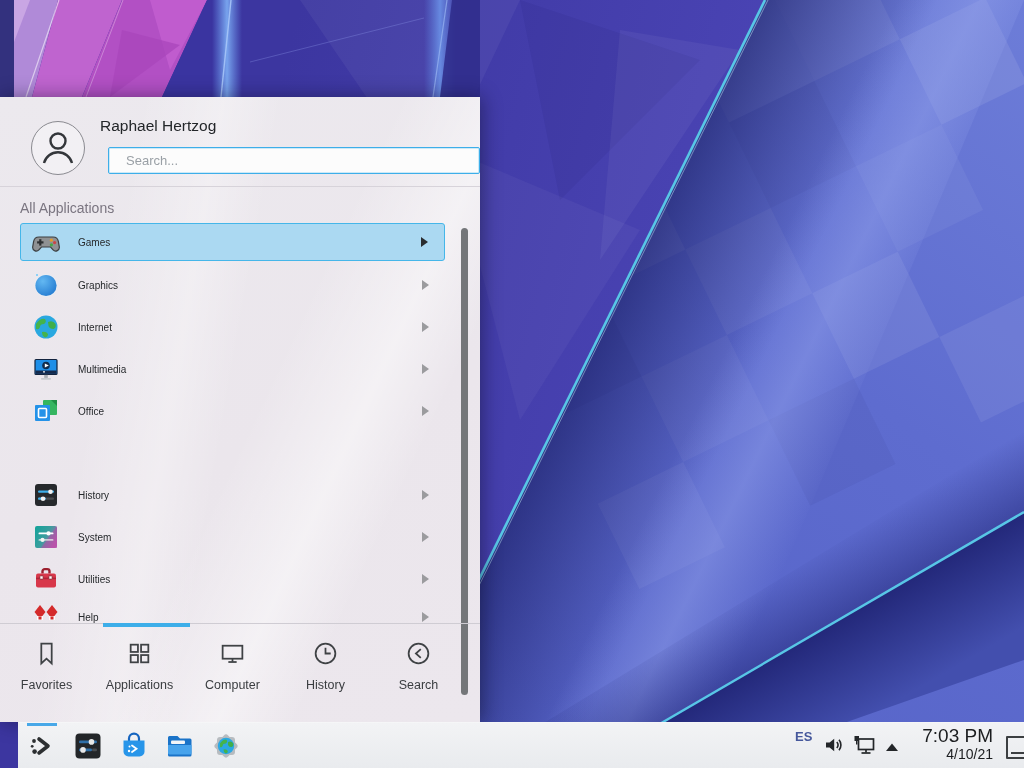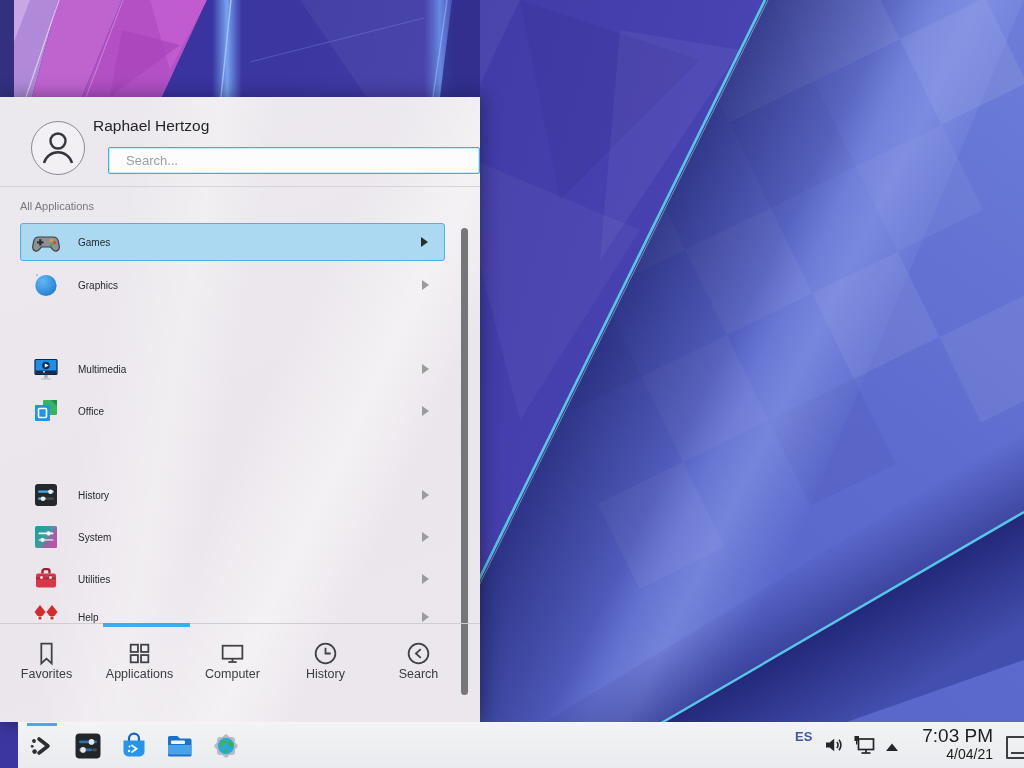--- a/index.html
+++ b/index.html
@@ -14,47 +14,47 @@
   
   .panel{position:absolute;left:0;top:97px;width:480px;height:625px;z-index:5;
     background:
       linear-gradient(115deg, rgba(255,255,255,0) 52%, rgba(255,255,255,.45) 66%, rgba(255,255,255,0) 76%),
       linear-gradient(100deg, rgba(255,255,255,0) 24%, rgba(255,255,255,.30) 38%, rgba(255,255,255,0) 48%),
       linear-gradient(160deg,#ece9ee 0%,#ebe6ec 55%,#ece7ed 100%);
     box-shadow:2px 0 18px rgba(10,10,30,.45);
   }
   .avatar{left:31px;top:24px;width:52px;height:52px;border-radius:50%;
     border:1px solid #8a8a90;background:rgba(255,255,255,.35);}
-  .user-name{left:93px;top:20px;font-size:15.5px;color:#232629;}
+  .user-name{left:100px;top:20px;font-size:15.5px;color:#232629;}
   .search{left:108px;top:50px;width:336px;height:25px;border:1px solid #3daee9;
     border-radius:2px;background:#fcfcfc;font-size:13px;color:#232629;
     padding:0 17px;outline:none;box-shadow:0 0 0 1px rgba(61,174,233,.25) inset;}
   .search::placeholder{color:#9aa0a6;}
   .hsep{left:0;top:89px;width:480px;height:1px;background:#d7d3da;}
-  .section-label{left:20px;top:103px;font-size:11px;color:#7a7580;}
+  .section-label{left:20px;top:103px;font-size:14px;color:#7a7580;}
 
   .list{left:0;top:0;width:480px;height:526px;overflow:hidden;}
   .row{position:absolute;left:20px;width:425px;height:38px;border-radius:3px;
     display:flex;align-items:center;}
   .row.sel{background:#abd9f2;border:1px solid #45b6e9;left:20px;width:423px;height:36px;}
   .ric{width:28px;height:28px;margin-left:12px;flex:0 0 28px;}
   .row.sel .ric{margin-left:11px;}
   .rlabel{margin-left:18px;font-size:10px;color:#26292c;flex:1;}
   .arr{width:0;height:0;border-top:5px solid transparent;border-bottom:5px solid transparent;
     border-left:7px solid #9b9b9e;margin-right:16px;}
   .arr.dark{border-left-color:#2a2d30;}
   .scrollbar{left:461px;top:131px;width:7px;height:467px;border-radius:4px;background:#747679;}
 
   .tabsep{left:0;top:526px;width:480px;height:1px;background:#cfccd3;}
   .tab-indicator{left:103px;top:526px;width:87px;height:4px;background:#3daee9;}
   .tabbar{left:0;top:531px;width:480px;height:94px;display:flex;}
   .tab{width:93px;height:94px;display:flex;flex-direction:column;align-items:center;
     padding-top:12px;box-sizing:border-box;}
   .tab svg{width:27px;height:27px;}
-  .tab-label{margin-top:0;font-size:12.5px;color:#3a3d40;}
+  .tab-label{margin-top:11px;font-size:12.5px;color:#3a3d40;}
 
   
   .taskbar{position:absolute;left:18px;top:722px;width:1024px;height:46px;z-index:6;
     background:linear-gradient(#f2f3f5,#e9ebee);
     border-top:1px solid rgba(255,255,255,.55);box-sizing:border-box;}
   .tb-icon{position:absolute;top:8px;width:30px;height:30px;}
   .tb-active-line{position:absolute;left:9px;top:0;width:30px;height:3px;background:#48a8e8;}
   .tray-text{position:absolute;left:777px;top:6px;font-size:13px;font-weight:bold;color:#46589c;}
   .tray-ic{position:absolute;top:10px;}
   .clock{position:absolute;left:889px;top:2px;width:86px;text-align:right;color:#1b1d1f;}
@@ -210,20 +210,32 @@
             </defs>
           <circle cx="14" cy="14.5" r="11.5" fill="#e8eef4" opacity=".6"></circle>
           <circle cx="14" cy="14.5" r="10.6" fill="url(#ballG)"></circle>
           <rect x="4" y="3" width="2" height="2" fill="#8fd0f6"></rect>
         </svg>
       </span>
       <span class="rlabel">Graphics</span>
       <span class="arr"></span>
     </div>
 
+    <div class="row abs" style="top:211px">
+      <span class="ric">
+        <svg viewBox="0 0 28 28" width="28" height="28">
+          <circle cx="14" cy="14" r="11.5" fill="#29a8e0"></circle>
+          <path d="M4 11 q4 -6 9 -5 q2 3 -1 5 q-4 0 -4 3 q-1 3 -4 2 z" fill="#45b34c"></path>
+          <path d="M16 9 q5 -2 7.5 2 q1 4 -2 5 q-4 0 -5 -3 z" fill="#3fae4a"></path>
+          <path d="M10 19 q4 -1 6 2 q0 3 -3 3.5 q-3 -1.5 -3 -5.5 z" fill="#45b34c"></path>
+        </svg>
+      </span>
+      <span class="rlabel">Internet</span>
+      <span class="arr"></span>
+    </div>
 
     <div class="row abs" style="top:253px">
       <span class="ric">
         <svg viewBox="0 0 28 28" width="28" height="28">
           <rect x="3" y="4.5" width="22" height="15" rx="1" fill="#1e8fe8" stroke="#12233e" stroke-width="1.2"></rect>
           <rect x="3.6" y="15.5" width="20.8" height="3.4" fill="#152a4c"></rect>
           <circle cx="12" cy="16.8" r="0.9" fill="#ffffff"></circle>
           <circle cx="14" cy="10.5" r="3.8" fill="#0d1b30" opacity=".85"></circle>
           <path d="M12.8 8.6 l4 1.9 -4 1.9 z" fill="#ffffff"></path>
           <rect x="12.2" y="19.9" width="3.6" height="3" fill="#a8adb4"></rect>
@@ -442,17 +454,17 @@
   </div>
 
   <div class="tray-ic" style="left:866px;top:15px">
     <svg viewBox="0 0 16 10" width="16" height="10">
       <polygon points="2,9 8,1.5 14,9" fill="#232629"></polygon>
     </svg>
   </div>
 
   <div class="clock">
     <div class="time">7:03 PM</div>
-    <div class="date">4/04/21</div>
+    <div class="date">4/10/21</div>
   </div>
 
   <div class="showdesk"></div>
 </div>
 
 </body></html>

